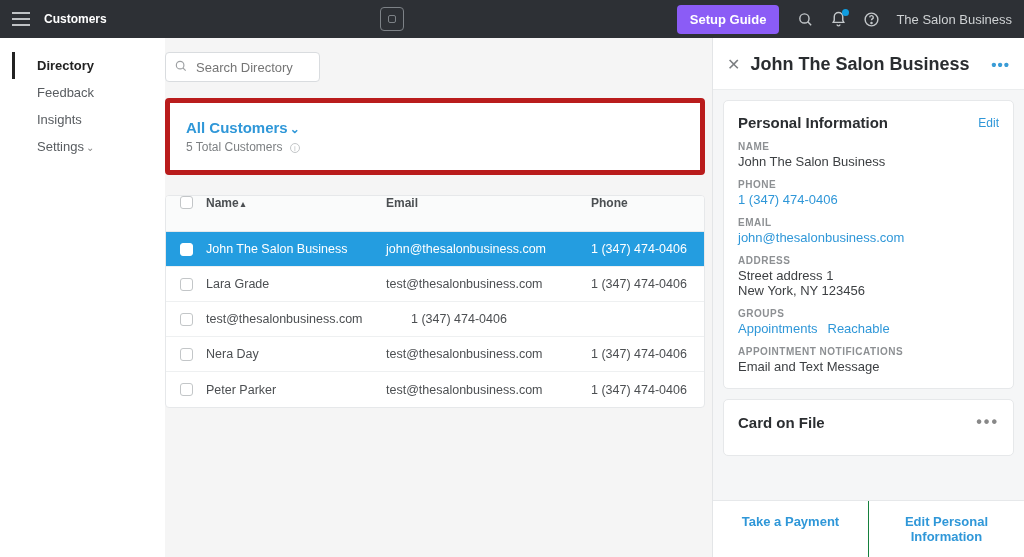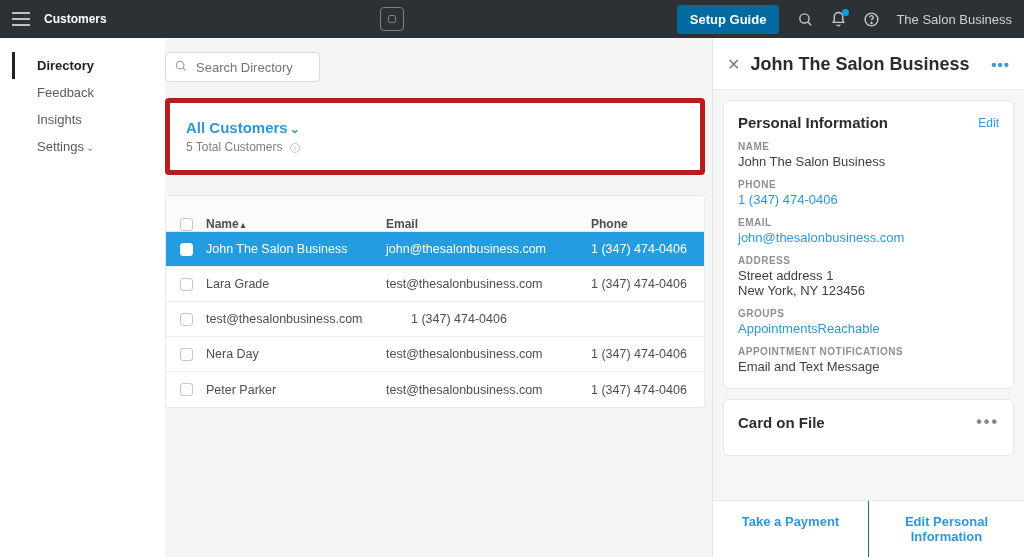--- a/index.html
+++ b/index.html
@@ -4,21 +4,21 @@
   <style>
     * { margin: 0; padding: 0; box-sizing: border-box; font-family: -apple-system, BlinkMacSystemFont, "Segoe UI", Helvetica, Arial, sans-serif; }
     body { background: #f5f5f5; width: 1024px; height: 557px; overflow: hidden; }
     .topbar { background: #2d3035; height: 38px; display: flex; align-items: center; padding: 0 12px; color: #fff; }
     .menu-icon { width: 18px; height: 14px; display: flex; flex-direction: column; justify-content: space-between; margin-right: 14px; cursor: pointer; }
     .menu-icon span { height: 2px; background: #bfc2c5; }
     .app-title { color: #fff; font-size: 12px; font-weight: 600; }
     .spacer { flex: 1; }
     .logo-box { width: 24px; height: 24px; border: 1.5px solid #7d8287; border-radius: 4px; display:flex; align-items:center; justify-content:center; }
     .logo-box-inner { width: 8px; height: 8px; border: 1.5px solid #7d8287; border-radius: 2px;}
-    .btn-setup { background: #0369a1; color: #fff; border: none; padding: 7px 13px; border-radius: 4px; font-size: 13px; font-weight: 600; margin-left: auto; margin-right: 10px; cursor:pointer;}
+    .btn-setup { background: #8b5cf6; color: #fff; border: none; padding: 7px 13px; border-radius: 4px; font-size: 13px; font-weight: 600; margin-left: auto; margin-right: 10px; cursor:pointer;}
     .topbar-icon { color: #c3c7ca; margin: 0 8px; cursor:pointer; position:relative; }
     .notif-dot { position:absolute; top:-2px; right:-2px; width:7px; height:7px; background:#0f9de0; border-radius:50%; }
     .account-name { color: #cfd2d4; font-size: 13px; margin-left: 8px; }
 
     .layout { display: flex; height: calc(557px - 38px); }
     .sidebar { width: 165px; padding: 14px 12px; background:#fff; }
     .side-item { padding: 6px 18px 6px 22px; font-size: 13px; color: #585c60; cursor:pointer; border-left: 3px solid transparent;}
     .side-item.active { font-weight: 600; color: #222; border-left: 3px solid #222; }
     .side-chev { font-size: 10px; margin-left: 2px; color:#888; }
 
@@ -28,21 +28,21 @@
     .search-box { position:relative; display:inline-block; }
     .search-icon-sm { position:absolute; left:9px; top:7px; color:#9da0a3; }
 
     .panel { background: #fff; border:5px solid #b91c1c; border-radius: 4px; padding: 16px 16px; margin-right: 0; width: 540px; margin-bottom: 20px;}
     .group-title { color: #2f97d8; font-size: 15px; font-weight: 600; cursor:pointer; }
     .group-title .chev { font-size: 12px; margin-left:2px;}
     .group-sub { color: #7d8083; font-size: 12px; margin-top: 4px;}
     .info-dot { display:inline-block; width:10px; height:10px; border:1px solid #c3c6c8; border-radius:50%; margin-left:4px; font-size:8px; text-align:center; line-height:9px; color:#c3c6c8;}
 
     .table-card { background:#fff; border:1px solid #e6e8ea; border-radius:4px; width:540px; overflow:hidden;}
-    .thead { display:flex; align-items:flex-end; height:36px; border-bottom:1px solid #e6e8ea; font-size:12px; font-weight:600; color:#4b4f52; background:#fafbfb;}
+    .thead { display:flex; align-items:flex-start; height:36px; border-bottom:1px solid #e6e8ea; font-size:12px; font-weight:600; color:#4b4f52; background:#fafbfb;}
     .th-check { width:40px; display:flex; justify-content:center;}
     .th-name { width:180px; padding-left:0;}
     .th-email { width:205px; }
     .th-phone { flex:1; }
     .sort-caret { font-size:9px; margin-left:2px;}
     .checkbox { width:13px; height:13px; border:1px solid #c3c6c8; border-radius:3px; background:#fff;}
     .row { display:flex; align-items:center; height:35px; border-bottom:1px solid #eef0f1; font-size:12.5px; color:#4c4f52; cursor:pointer;}
     .row:last-child{border-bottom:none;}
     .row.selected { background:#249de0; color:#fff; }
     .row.selected .checkbox{ background:#fff; border-color:#fff;}
@@ -59,21 +59,21 @@
 
     .card { background:#fff; border:1px solid #e6e8ea; border-radius:5px; margin: 10px; padding: 13px 14px 14px 14px;}
     .card-head { display:flex; align-items:center; margin-bottom:10px;}
     .card-title { font-size:15px; font-weight:700; color:#2b2e31; flex:1;}
     .edit-link { color:#2f97d8; font-size:12px; cursor:pointer;}
     .card-dots { color:#888; letter-spacing:2px; cursor:pointer; font-weight:bold;}
     .field-label { font-size:10px; letter-spacing:0.5px; color:#8d9093; text-transform:uppercase; margin-top:10px; font-weight:600;}
     .field-label:first-of-type{margin-top:0;}
     .field-value { font-size:13px; color:#3c3f42; margin-top:2px;}
     .link-val { color:#2f97d8; cursor:pointer;}
-    .group-tags { display:flex; margin-top:2px;}
+    .group-tags { display:flex; gap:10px; margin-top:2px;}
     .group-tags span{ color:#2f97d8; font-size:13px; cursor:pointer;}
 
     .actions-bar { display:flex; border-top:1px solid #e6e8ea; background:#fff;}
     .action-btn { flex:1; text-align:center; padding: 13px 4px; color:#2f97d8; font-size:13px; font-weight:600; cursor:pointer;}
     .action-btn + .action-btn { border-left:1px solid #15803d;}
     svg { display:block; }
     .detail::-webkit-scrollbar{width:0;}
   </style>
 </head>
 <body>

